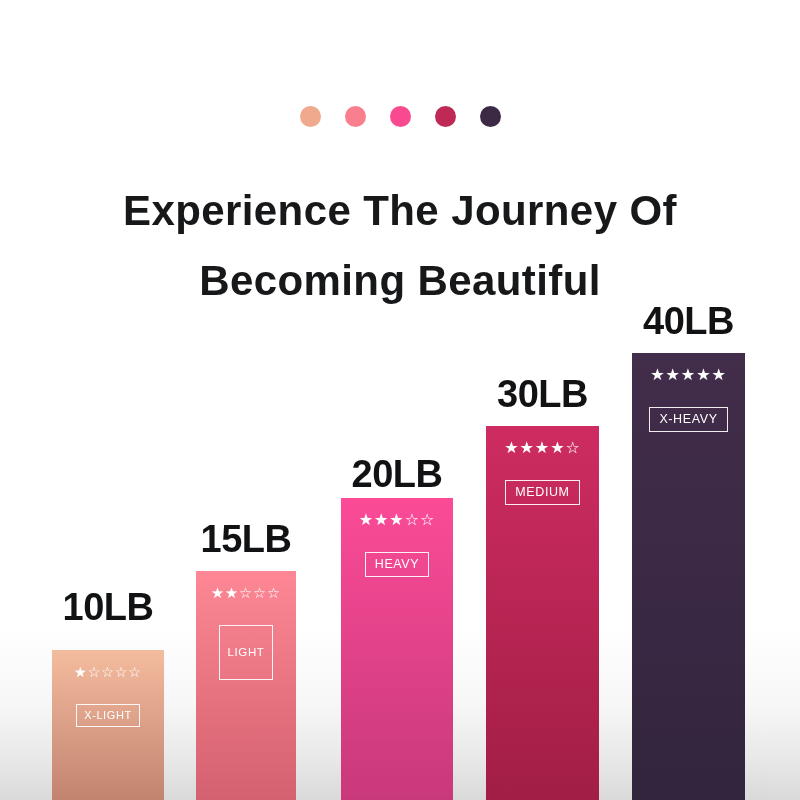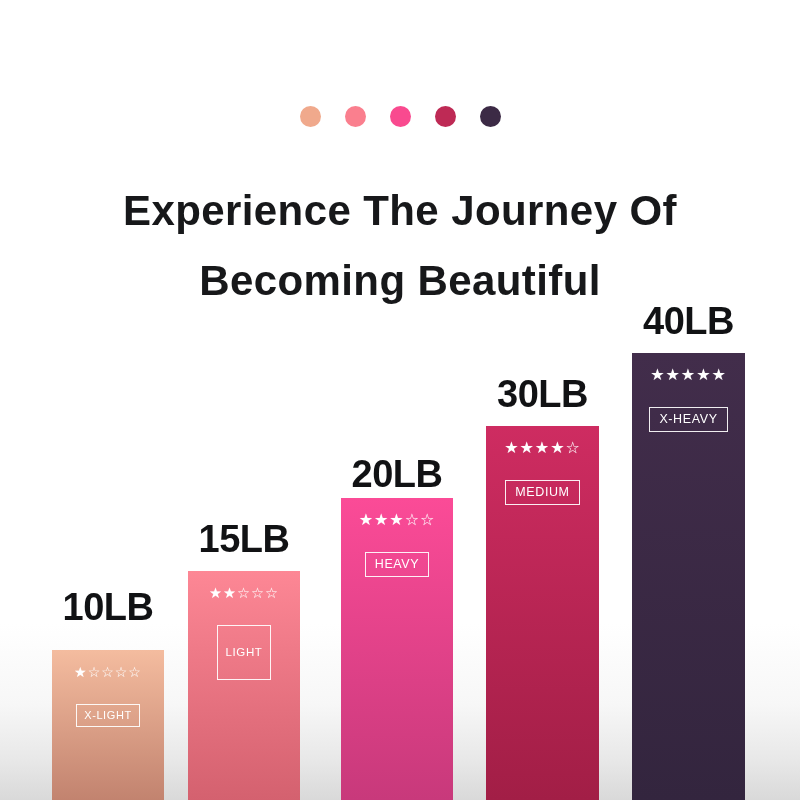--- a/index.html
+++ b/index.html
@@ -148,21 +148,21 @@
   <div id="chart">
       <div class="bar-group s1" style="left: 52px; width: 112px; height: 214px;">
         <div class="bar-label" style="top: 0px;">10LB</div>
         <div class="bar" style="height: 150px; background: linear-gradient(rgb(244, 188, 159) 0%, rgb(194, 131, 111) 100%);">
           <div class="bar-content">
             <div class="stars" title="★☆☆☆☆"><span class="star-full">★</span><span class="star-empty">☆</span><span class="star-empty">☆</span><span class="star-empty">☆</span><span class="star-empty">☆</span></div>
             <div class="tier-box">X-LIGHT</div>
           </div>
         </div>
       </div>
-      <div class="bar-group s2" style="left: 188px; width: 112px; height: 282px; text-align: right;">
+      <div class="bar-group s2" style="left: 196px; width: 100px; height: 282px; text-align: right;">
         <div class="bar-label" style="top: 0px;">15LB</div>
         <div class="bar" style="height: 229px; background: linear-gradient(rgb(253, 135, 149) 0%, rgb(212, 97, 111) 100%);">
           <div class="bar-content">
             <div class="stars" title="★★☆☆☆"><span class="star-full">★</span><span class="star-full">★</span><span class="star-empty">☆</span><span class="star-empty">☆</span><span class="star-empty">☆</span></div>
             <div class="tier-box">LIGHT</div>
           </div>
         </div>
       </div>
       <div class="bar-group s3" style="left: 341px; width: 112px; height: 359px;">
         <div class="bar-label" style="top: 12px;">20LB</div>

